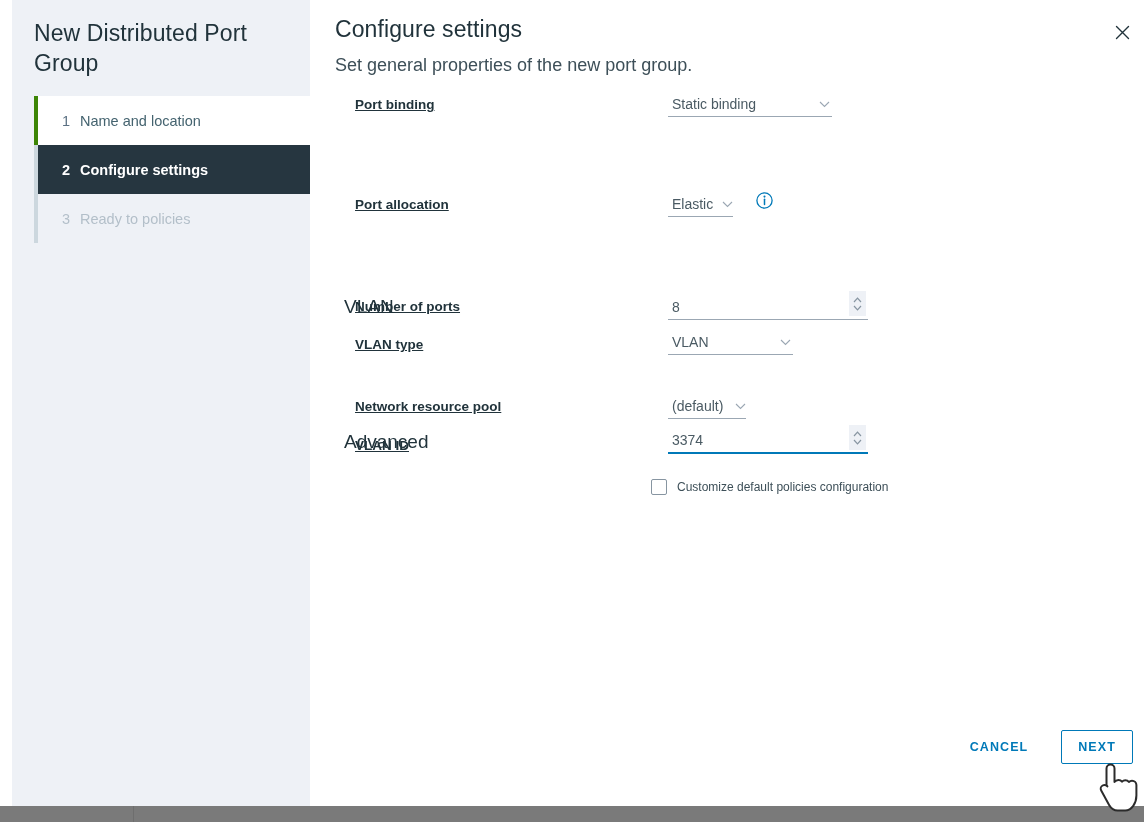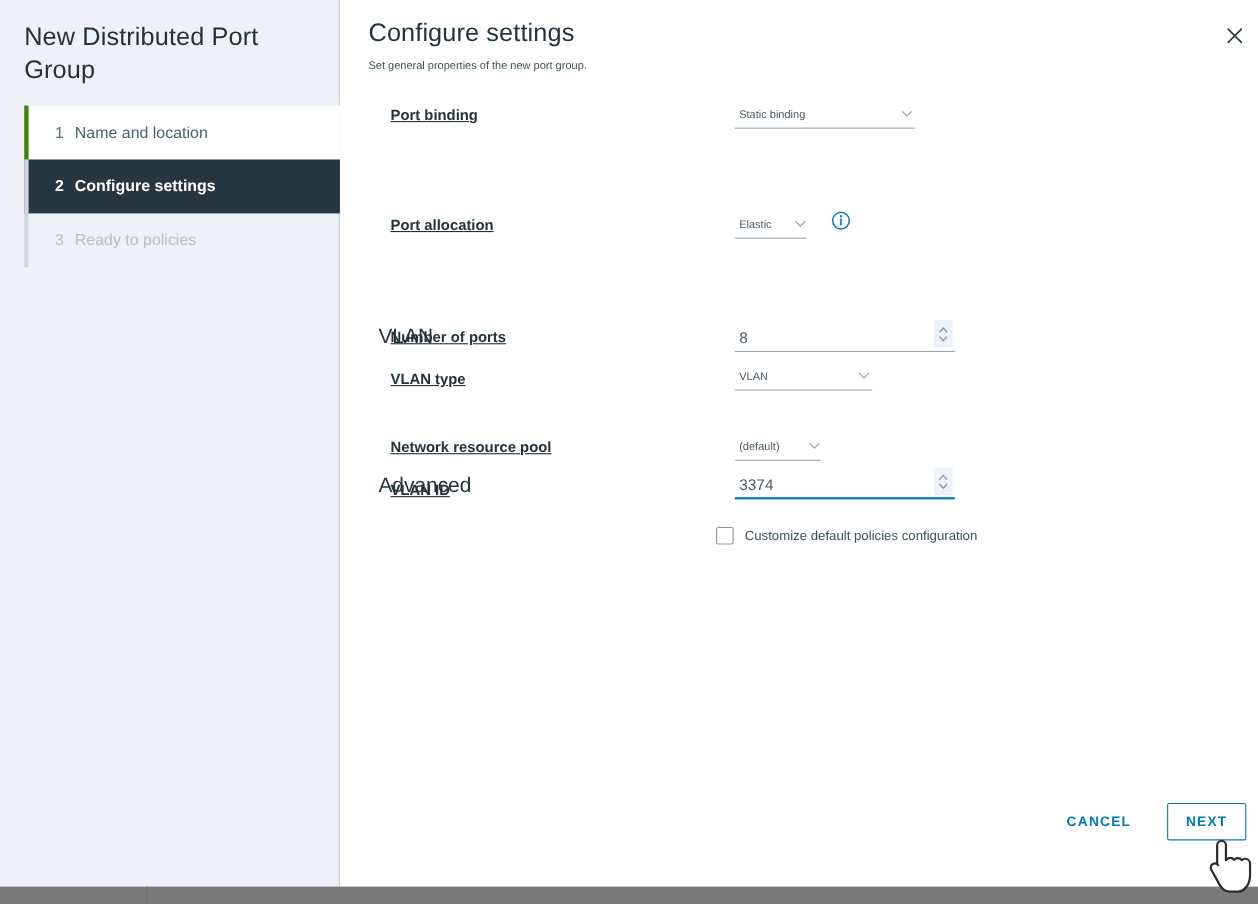--- a/index.html
+++ b/index.html
@@ -10,21 +10,21 @@
     overflow: hidden;
   }
   #app {
     position: relative;
     width: 1144px; height: 822px;
     background: #ffffff;
   }
 
   
   .sidebar {
-    position: absolute; left: 0; top: 0;
+    position: absolute; left: 12px; top: 0;
     width: 309px; height: 806px;
     background: #eef1f6;
     border-right: 1px solid #c8d0da;
   }
   .wizard-title {
     position: absolute; left: 22px; top: 18px; width: 265px;
     font-size: 23px; line-height: 30px; font-weight: 400;
     color: #21333b; letter-spacing: 0.1px;
   }
 
@@ -60,21 +60,21 @@
   .main {
     position: absolute; left: 310px; top: 0;
     width: 834px; height: 806px; background: #ffffff;
   }
   .page-title {
     position: absolute; left: 25px; top: 16px;
     font-size: 23px; font-weight: 400; color: #21333b; letter-spacing: 0.1px;
   }
   .page-sub {
     position: absolute; left: 25px; top: 55px;
-    font-size: 10px; color: #3d4f58; font-weight: 400;
+    font-size: 18px; color: #3d4f58; font-weight: 400;
   }
   .close-btn {
     position: absolute; right: 11px; top: 21px;
     width: 22px; height: 22px; cursor: pointer;
     display: flex; align-items: center; justify-content: center;
     color: #21333b;
   }
 
   
   .form { position: absolute; left: 0; top: 92px; width: 834px; }
@@ -85,21 +85,21 @@
     white-space: nowrap;
     text-decoration: underline;
   }
 
   .ctrl { position: absolute; left: 358px; top: 0; }
 
   
   .sel {
     position: relative; display: inline-flex; align-items: center;
     height: 25px; border-bottom: 1px solid #9ba7b3;
-    color: #4a5a63; font-size: 10px; padding-left: 4px;
+    color: #4a5a63; font-size: 14px; padding-left: 4px;
     cursor: pointer; background: transparent;
   }
   .sel .caret {
     margin-left: auto; padding-left: 12px; padding-right: 5px;
     color: #9ba7b3; font-size: 11px; line-height: 1;
   }
   .sel-w-static { width: 164px; }
   .sel-w-elastic { width: 65px; }
   .sel-w-pool { width: 78px; }
   .sel-w-vlan { width: 125px; }

